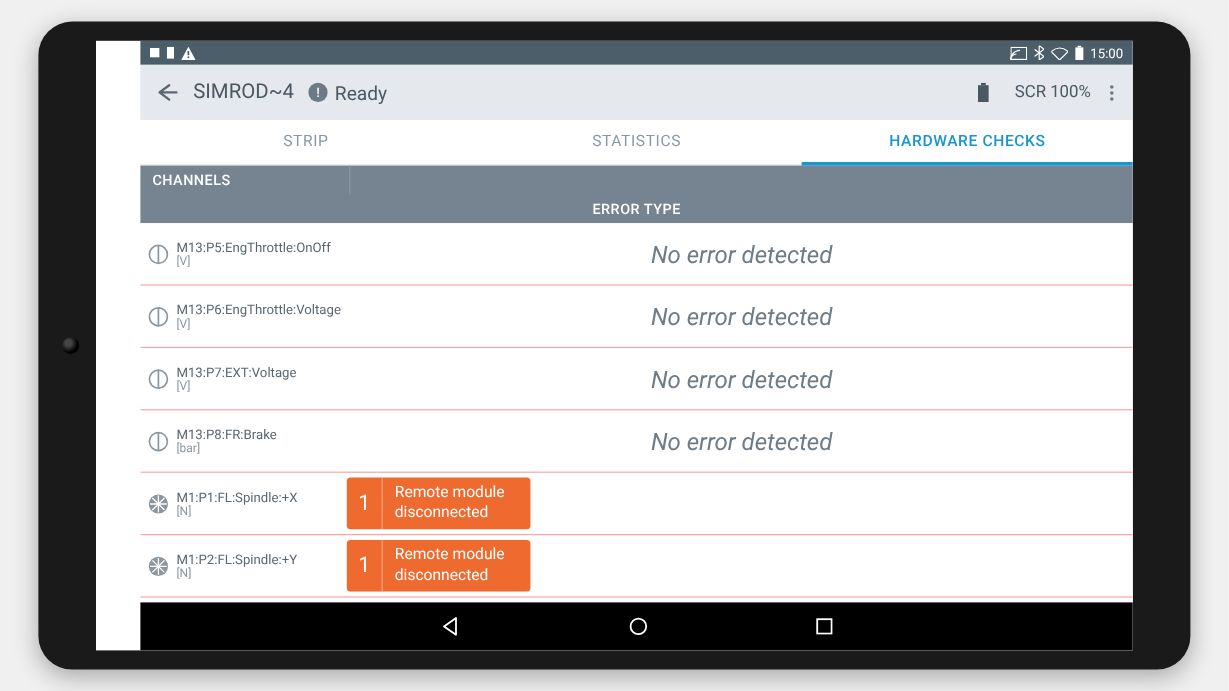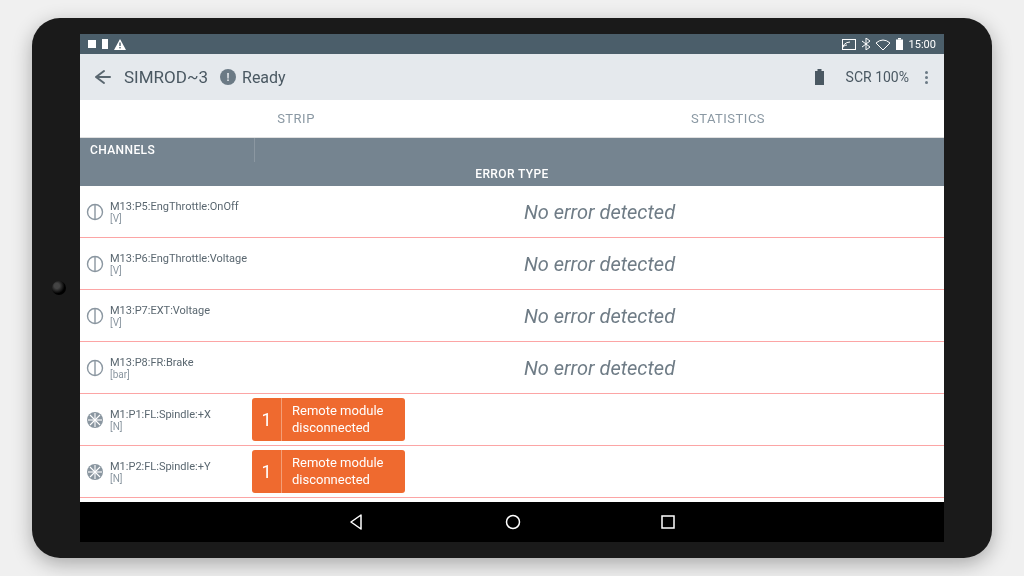--- a/index.html
+++ b/index.html
@@ -31,20 +31,21 @@
     border-radius: 50%;
     background: radial-gradient(circle at 35% 35%, #444 20%, #000 60%);
   }
   .screen {
     width: 100%;
     height: 100%;
     background: #fff;
     display: flex;
     flex-direction: column;
     overflow: hidden;
+    padding-left: 37px;
   }
   .statusbar {
     height: 20px;
     background: #4b5e6a;
     color: #fff;
     font-size: 11px;
     display: flex;
     align-items: center;
     padding: 0 8px;
     gap: 6px;
@@ -190,21 +191,21 @@
       </span>
       <span>15:00</span>
     </div>
 
     <div class="appbar">
       <span>
         <svg width="20" height="20" viewBox="0 0 20 20">
             <path d="M12 4 L4 10 L12 16 M4 10 H18" fill="none" stroke="#5a6770" stroke-width="2" stroke-linecap="round" stroke-linejoin="round"></path>
           </svg>
       </span>
-      <span class="title">SIMROD~3</span>
+      <span class="title">SIMROD~4</span>
       <span class="status-chip">
         <span class="status-dot">!</span>
         <span>Ready</span>
       </span>
       <span class="spacer"></span>
       <span class="scr">
         <svg width="9" height="16" viewBox="0 0 9 16">
             <rect x="0" y="2" width="9" height="14" fill="#4a5862"></rect>
             <rect x="2.5" y="0" width="4" height="2" fill="#4a5862"></rect>
           </svg>
@@ -213,20 +214,21 @@
       <span class="kebab">
           <span></span>
           <span></span>
           <span></span>
         </span>
     </div>
 
     <div class="tabs" id="tabs">
         <div class="tab">STRIP</div>
         <div class="tab">STATISTICS</div>
+        <div class="tab active">HARDWARE CHECKS</div>
       </div>
 
     <div class="colhead">
       <div class="c1">CHANNELS</div>
       <div class="c2">ERROR TYPE</div>
     </div>
 
     <div class="rows" id="rows">
         <div class="row">
           <div class="iconcell">

